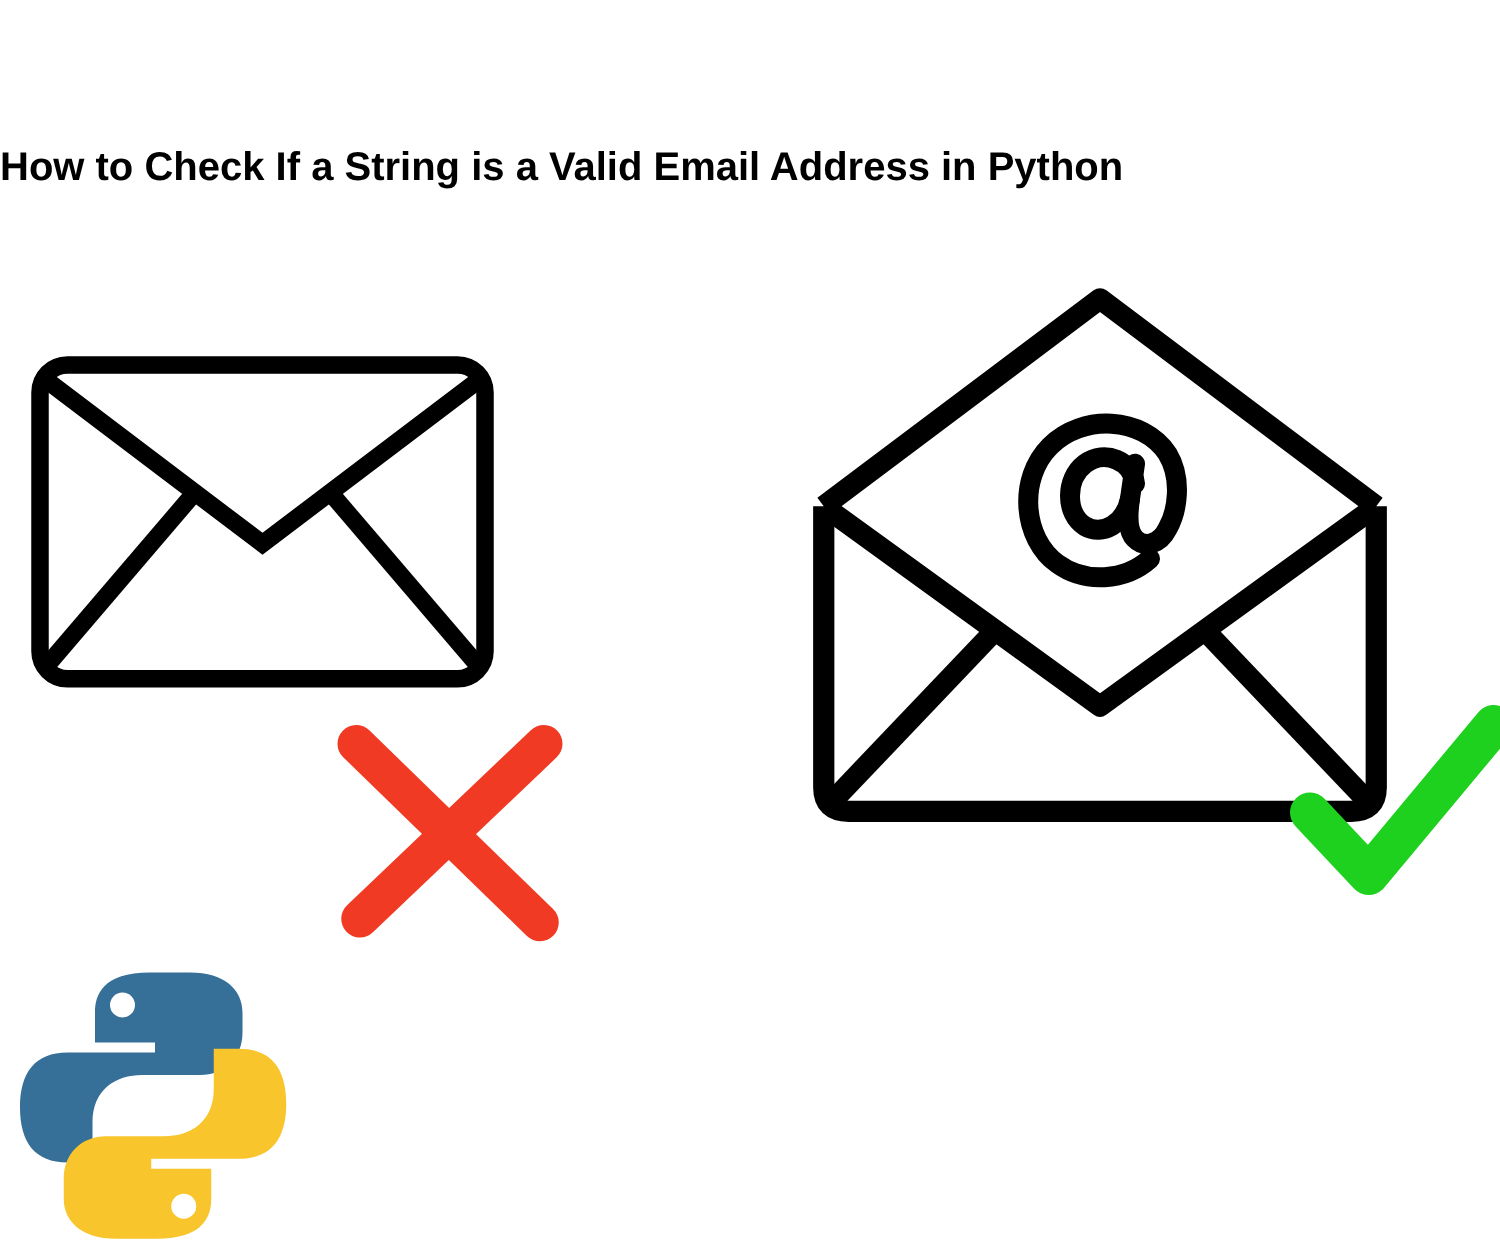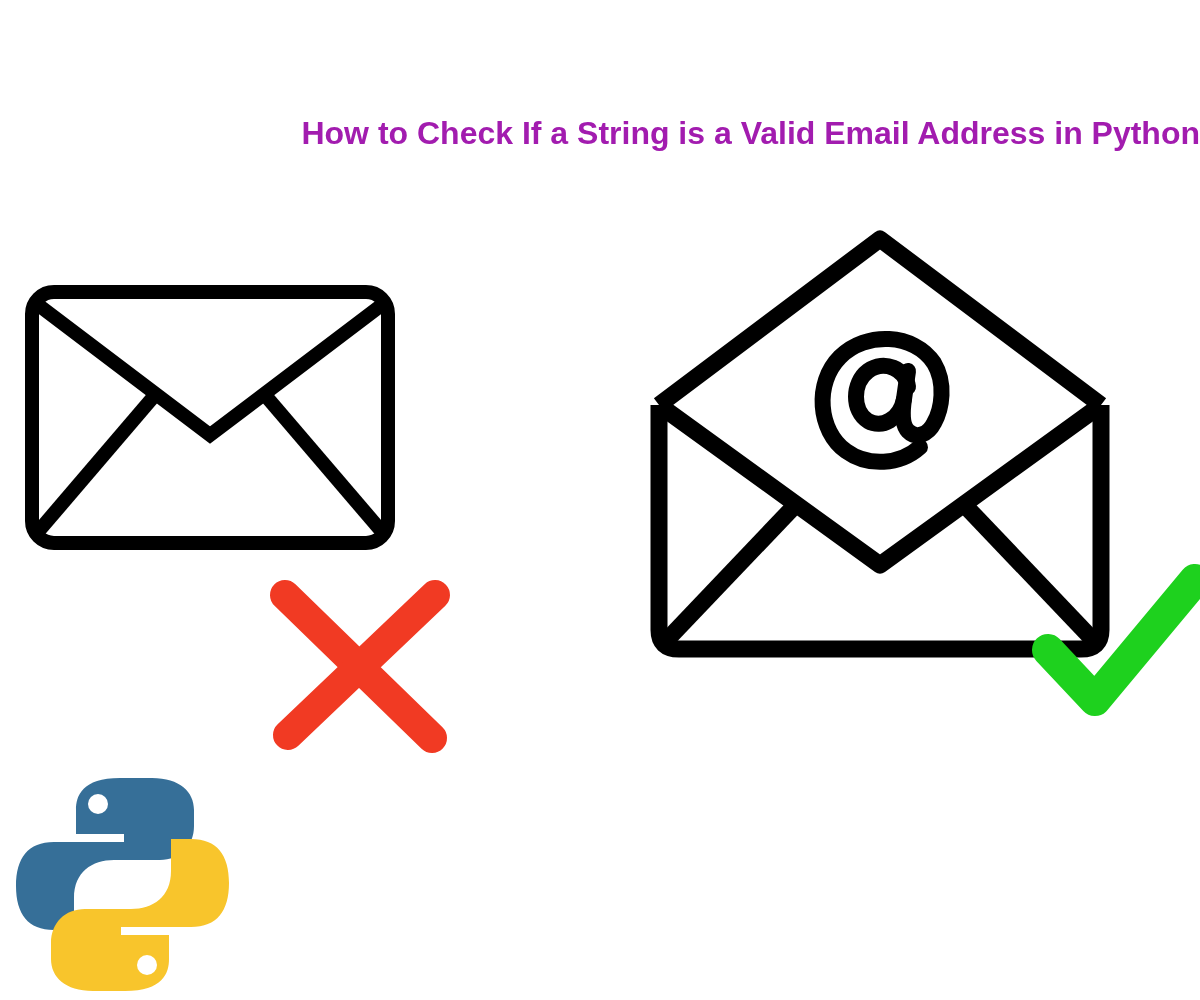--- a/index.html
+++ b/index.html
@@ -9,24 +9,24 @@
       background: #ffffff;
       font-family: Arial, Helvetica, sans-serif;
       position: relative;
       overflow: hidden;
     }
     .title {
       position: absolute;
       top: 115px;
       left: 0;
       width: 100%;
-      text-align: right;
+      text-align: left;
       font-size: 32px;
       font-weight: 700;
-      color: #a21caf;
+      color: #000000;
     }
     .icon-block {
       position: absolute;
     }
     .icon-block svg {
       display: block;
     }
     .closed-envelope { top: 280px; left: 20px; }
     .cross-mark { top: 570px; left: 260px; }
     .open-envelope { top: 225px; left: 635px; }

